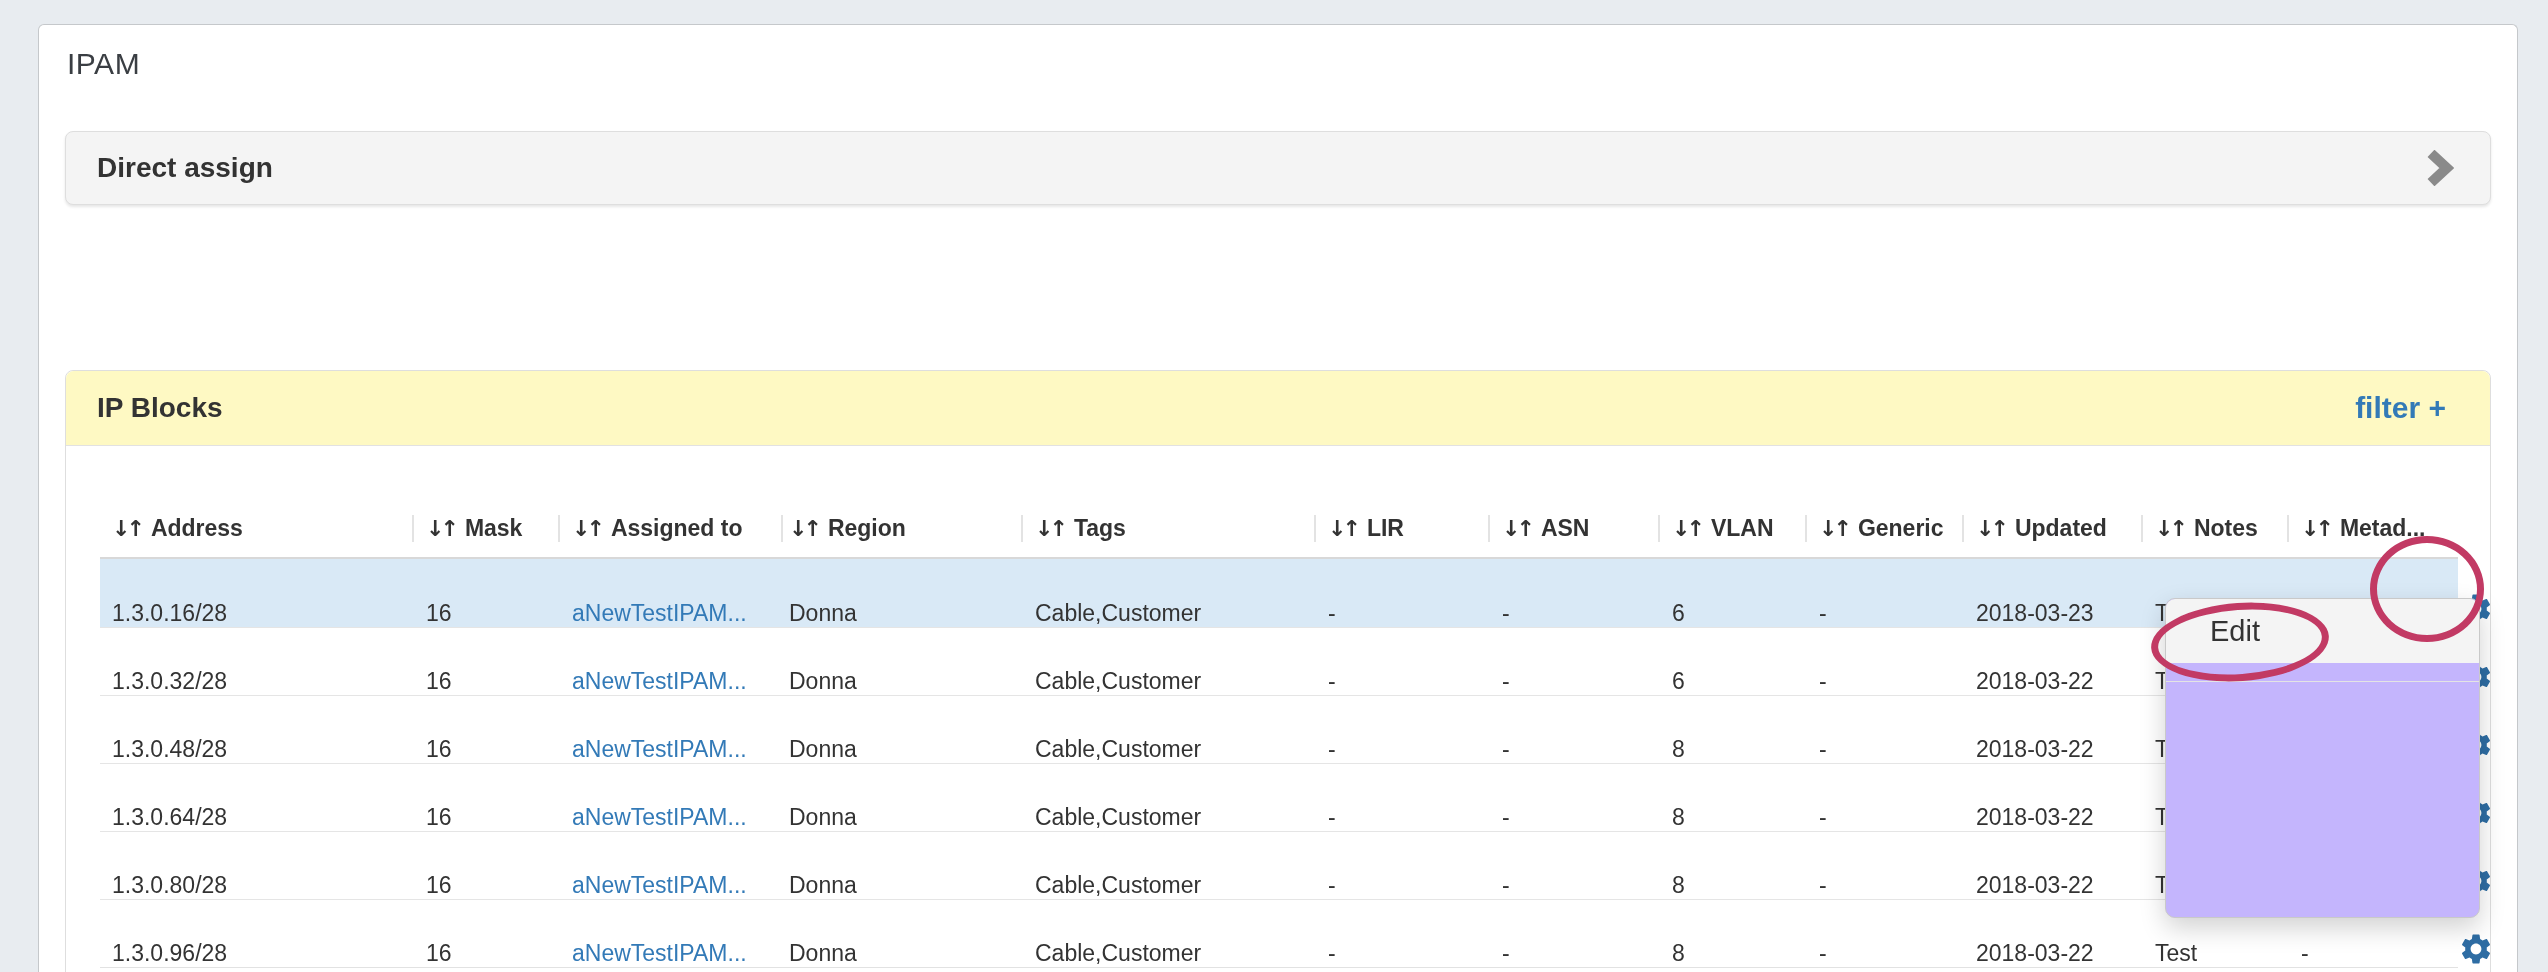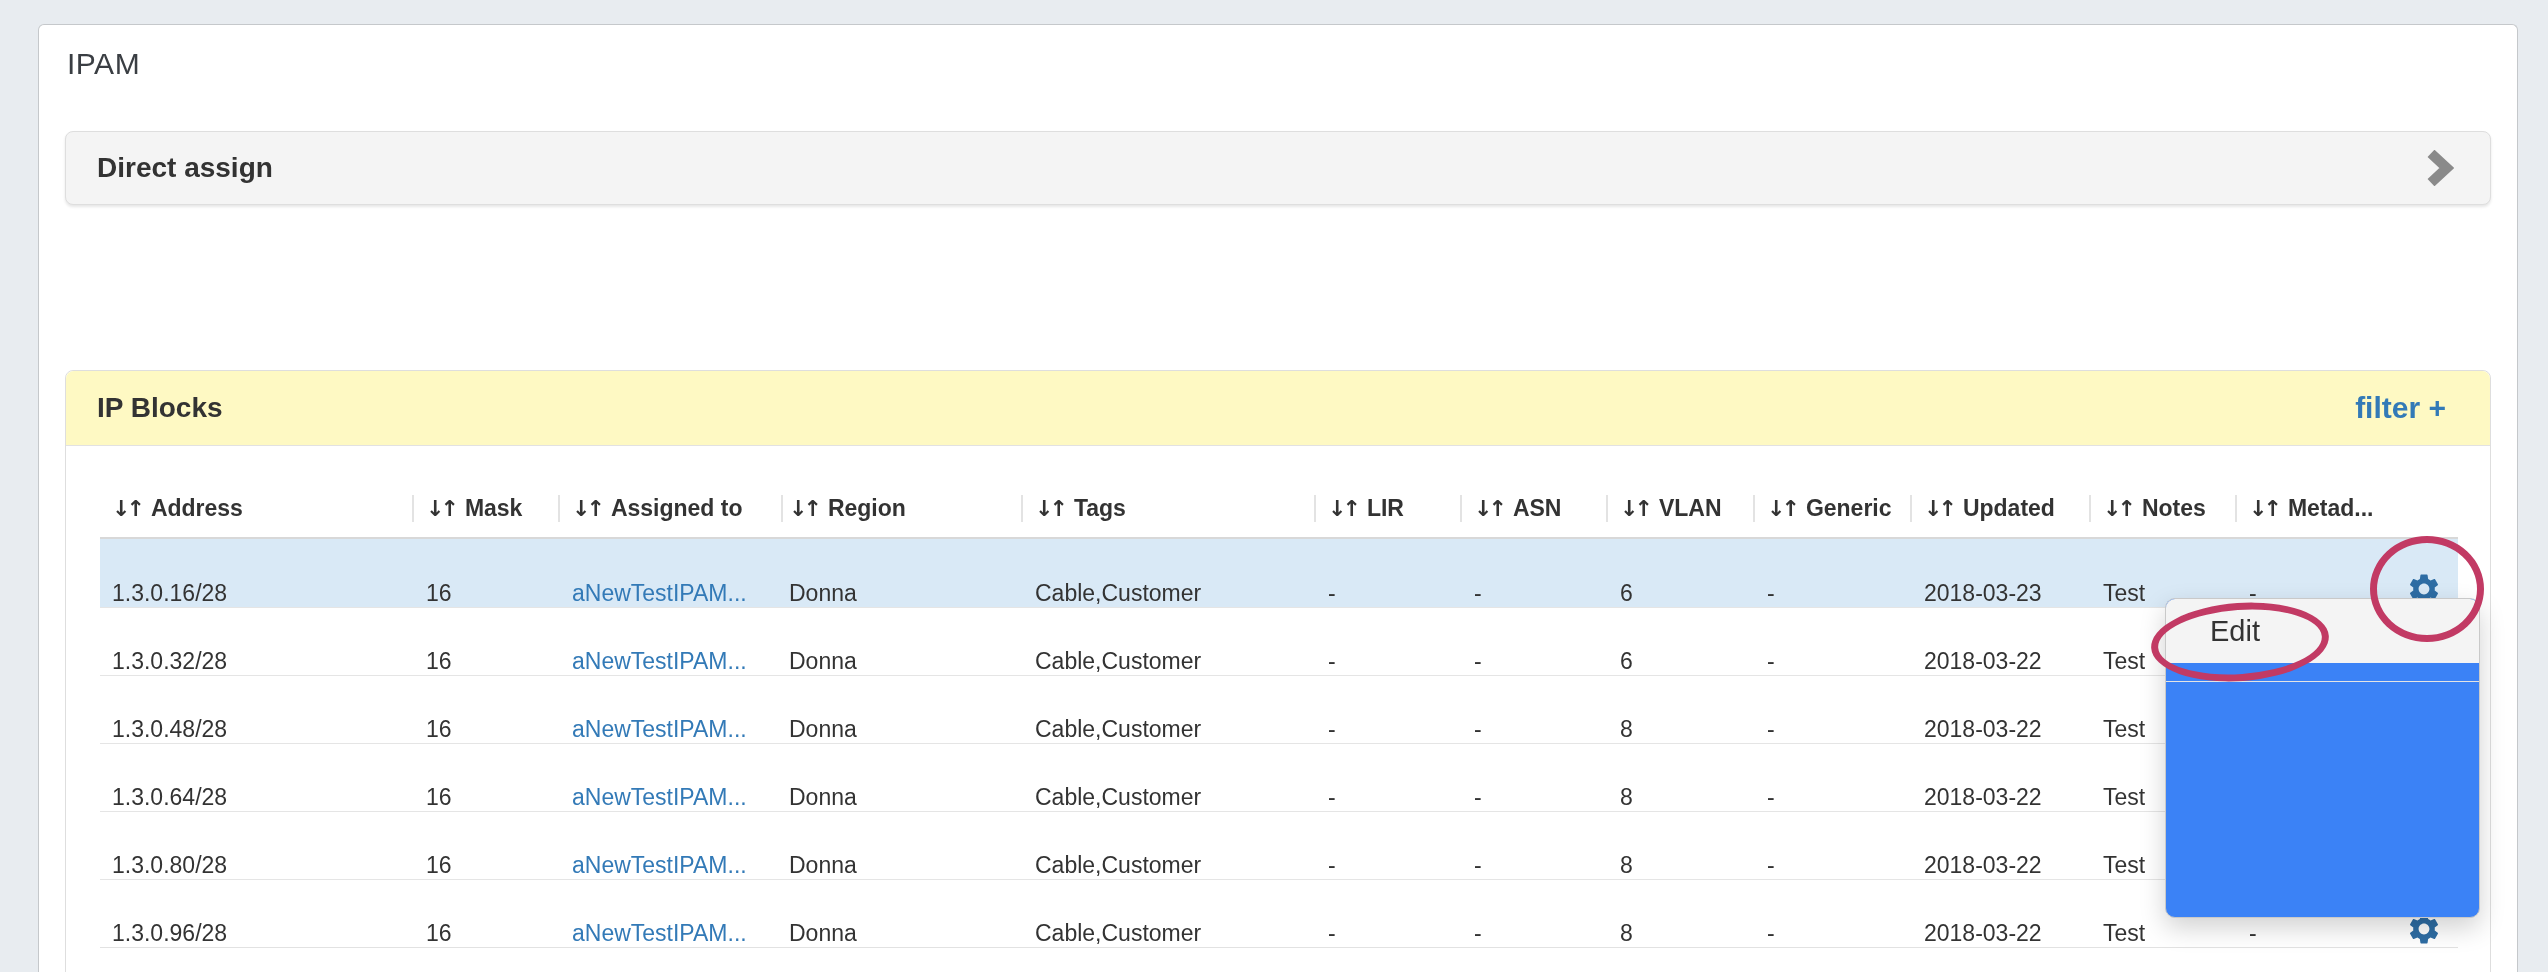--- a/index.html
+++ b/index.html
@@ -41,46 +41,46 @@
   }
   .ipb-header {
     position:absolute; left:0; top:0; width:100%; height:75px;
     background:#fef9c3; border-bottom:1px solid #e2e2e2; border-radius:8px 8px 0 0;
   }
   .filter-link {
     position:absolute; right:44px; top:50%; transform:translateY(-50%);
     font-size:30px; font-weight:700; color:#337ab7; cursor:pointer; text-decoration:none;
   }
   
-  .tbl { position:absolute; left:34px; top:108px; width:2358px; }
+  .tbl { position:absolute; left:34px; top:128px; width:2358px; }
   .tr { display:flex; align-items:flex-end; height:68px; background:#fff; }
   .tr.selected { background:#d9e9f6; }
   .tr + .tr { border-top:1px solid #e5e5e5; }
   .tbody { border-bottom:1px solid #e2e2e2; }
   .thead { display:flex; align-items:center; height:60px; border-bottom:2px solid #d8d8d8; position:relative; }
   .th, .td {
     padding-left:14px; font-size:23px; white-space:nowrap; overflow:hidden;
     position:relative; flex:none;
   }
   .th { font-weight:700; color:#333; cursor:pointer; }
   .th:not(.c0)::before {
     content:""; position:absolute; left:0; top:-8px; bottom:-4px; width:2px; background:#e3e3e3;
   }
   .th.gear-col::before { display:none; }
   .c0{width:312px; padding-left:12px;} .c1{width:146px;} .c2{width:223px;} .c3{width:240px;padding-left:8px;}
-  .c4{width:293px;} .c5{width:146px;} .c6{width:146px;} .c7{width:147px;}
+  .c4{width:293px;} .c5{width:146px;} .c6{width:170px;margin-left:28px;} .c7{width:147px;}
   .c8{width:157px;} .c9{width:179px;} .c10{width:146px;} .c11{width:155px;}
   .c12{width:68px; padding-left:0; display:flex; justify-content:center; overflow:visible;}
   .sort-ic { font-weight:700; letter-spacing:-4px; margin-right:10px; font-family:"DejaVu Sans",sans-serif; font-size:22px; }
   .link { color:#337ab7; cursor:pointer; text-decoration:none; }
   .gear-btn { width:36px; height:36px; border:none; background:transparent; cursor:pointer; padding:0; }
   
   .menu {
     position:absolute; left:2165px; top:598px; width:315px; height:320px;
-    background:#3b82f6; border:1px solid #c9c9c9; border-radius:10px;
+    background:#c4b5fd; border:1px solid #c9c9c9; border-radius:10px;
     box-shadow:0 10px 26px rgba(0,0,0,.18);
     z-index:50;
   }
   .menu-item { font-size:29px; color:#333; padding-left:44px; cursor:pointer; }
   .menu-item.highlight {
     height:64px; line-height:64px; background:#f4f4f4; border-radius:9px 9px 0 0;
   }
   .menu-divider { margin-top:18px; border-top:1px solid #e4e4e4; }
   .menu-group { padding-top:14px; }
   .menu-group .menu-item { height:52px; line-height:52px; }

